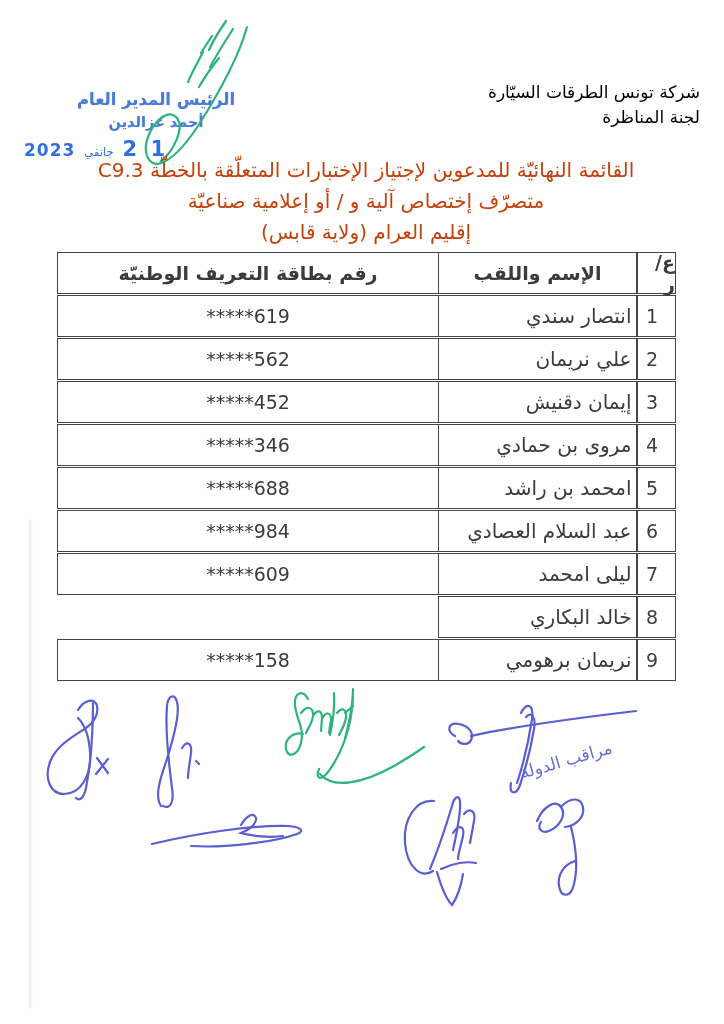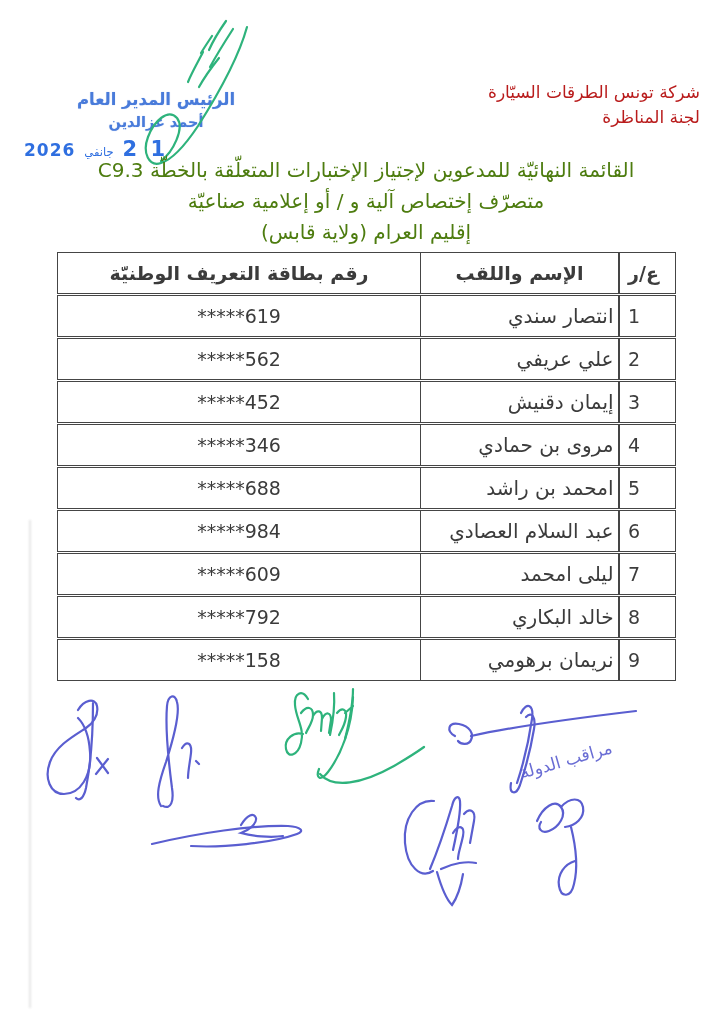--- a/index.html
+++ b/index.html
@@ -4,51 +4,51 @@
 <style>
   html,body{margin:0;padding:0;background:#e8e8e8;}
   .page{
     position:relative;width:724px;height:1024px;background:#ffffff;
     margin:0 auto;overflow:hidden;
     font-family:"DejaVu Sans",sans-serif;color:#3b3b3b;
   }
   
   .org{
     position:absolute;top:80px;right:24px;direction:rtl;text-align:right;
-    font-size:17px;line-height:25px;color:#b91c1c;
+    font-size:17px;line-height:25px;color:#000000;
   }
   
   .stamp{
     position:absolute;top:90px;left:52px;width:208px;text-align:center;
     direction:rtl;color:#3c72d8;opacity:.93;
   }
   .stamp-role{font-size:16.5px;font-weight:bold;text-shadow:0 0 1px rgba(60,114,216,.45);}
   .stamp-name{font-size:14.5px;font-weight:bold;margin-top:5px;text-shadow:0 0 1px rgba(60,114,216,.45);}
   .stamp-date{
     position:absolute;top:137px;left:24px;display:flex;direction:rtl;
     align-items:baseline;gap:9px;color:#2f6fe0;white-space:nowrap;
   }
   .stamp-date .day{font-size:21px;font-weight:bold;letter-spacing:3px;text-align:center;}
   .stamp-date .month{font-size:11.5px;}
   .stamp-date .year{font-size:17px;font-weight:bold;letter-spacing:1px;}
   
   .title{
     position:absolute;top:155px;left:28px;right:20px;direction:rtl;
-    text-align:center;font-size:20px;line-height:31px;color:#4d7c0f;
+    text-align:center;font-size:20px;line-height:31px;color:#c2410c;
   }
   
   .tbl{position:absolute;top:252px;left:57px;width:619px;direction:rtl;}
   .trow{display:flex;height:42px;}
   .trow + .trow{margin-top:1px;}
   .cell{
     box-sizing:border-box;border:1.5px solid #454545;display:flex;
     align-items:center;background:transparent;
   }
   .cell + .cell{margin-right:-1.5px;}
-  .c-num{width:58px;justify-content:flex-end;padding-inline-end:9px;font-size:19px;color:#3d3d3d;}
+  .c-num{width:40px;justify-content:flex-end;padding-inline-end:9px;font-size:19px;color:#3d3d3d;}
   .c-name{width:200px;justify-content:flex-start;padding-inline-start:5px;font-size:20px;}
   .c-id{flex:1;justify-content:center;font-size:19px;}
   .c-id .ltr{direction:ltr;unicode-bidi:isolate;}
   .thead .cell{font-weight:bold;font-size:19px;}
   .thead .c-name,.thead .c-id{justify-content:center;padding:8px;}
   
   svg.ink{position:absolute;pointer-events:none;}
   .note{
     position:absolute;top:750px;left:486px;width:160px;direction:rtl;text-align:center;
     font-size:17px;color:#5a5ed0;transform:rotate(-16deg);opacity:.9;white-space:nowrap;
@@ -69,21 +69,21 @@
     <div>لجنة المناظرة</div>
   </div>
 
   <div class="stamp">
     <div class="stamp-role">الرئيس المدير العام</div>
     <div class="stamp-name">أحمد عزالدين</div>
   </div>
   <div class="stamp-date">
     <span class="day">1 2</span>
     <span class="month">جانفي</span>
-    <span class="year">2026</span>
+    <span class="year">2023</span>
   </div>
 
   <svg class="ink" style="left:0;top:0;width:300px;height:200px" viewBox="0 0 300 200">
     <g fill="none" stroke="#2eb37c" stroke-width="2.2" stroke-linecap="round">
       <path d="M 226,21 C 219,31 213,41 209,50 M 233,29 C 224,43 216,56 210,67 M 219,58 C 211,68 204,78 199,87 M 203,52 C 198,62 192,72 188,82 M 212,36 C 208,42 204,48 201,53"></path>
       <path d="M 247,27 C 239,56 217,96 198,126 C 188,141 174,159 161,163 C 149,167 142,153 148,137 C 154,121 168,108 177,118 C 185,128 173,152 161,161"></path>
     </g>
   </svg>
 
   <div class="title">
@@ -101,21 +101,21 @@
 
     <div class="trow">
       <div class="cell c-num">1</div>
       <div class="cell c-name">انتصار سندي</div>
       <div class="cell c-id">
           <span class="ltr">*****619</span>
         </div>
     </div>
     <div class="trow">
       <div class="cell c-num">2</div>
-      <div class="cell c-name">علي عريفي</div>
+      <div class="cell c-name">علي نريمان</div>
       <div class="cell c-id">
           <span class="ltr">*****562</span>
         </div>
     </div>
     <div class="trow">
       <div class="cell c-num">3</div>
       <div class="cell c-name">إيمان دقنيش</div>
       <div class="cell c-id">
           <span class="ltr">*****452</span>
         </div>
@@ -144,23 +144,20 @@
     <div class="trow">
       <div class="cell c-num">7</div>
       <div class="cell c-name">ليلى امحمد</div>
       <div class="cell c-id">
           <span class="ltr">*****609</span>
         </div>
     </div>
     <div class="trow">
       <div class="cell c-num">8</div>
       <div class="cell c-name">خالد البكاري</div>
-      <div class="cell c-id">
-          <span class="ltr">*****792</span>
-        </div>
     </div>
     <div class="trow">
       <div class="cell c-num">9</div>
       <div class="cell c-name">نريمان برهومي</div>
       <div class="cell c-id">
           <span class="ltr">*****158</span>
         </div>
     </div>
   </div>
 

